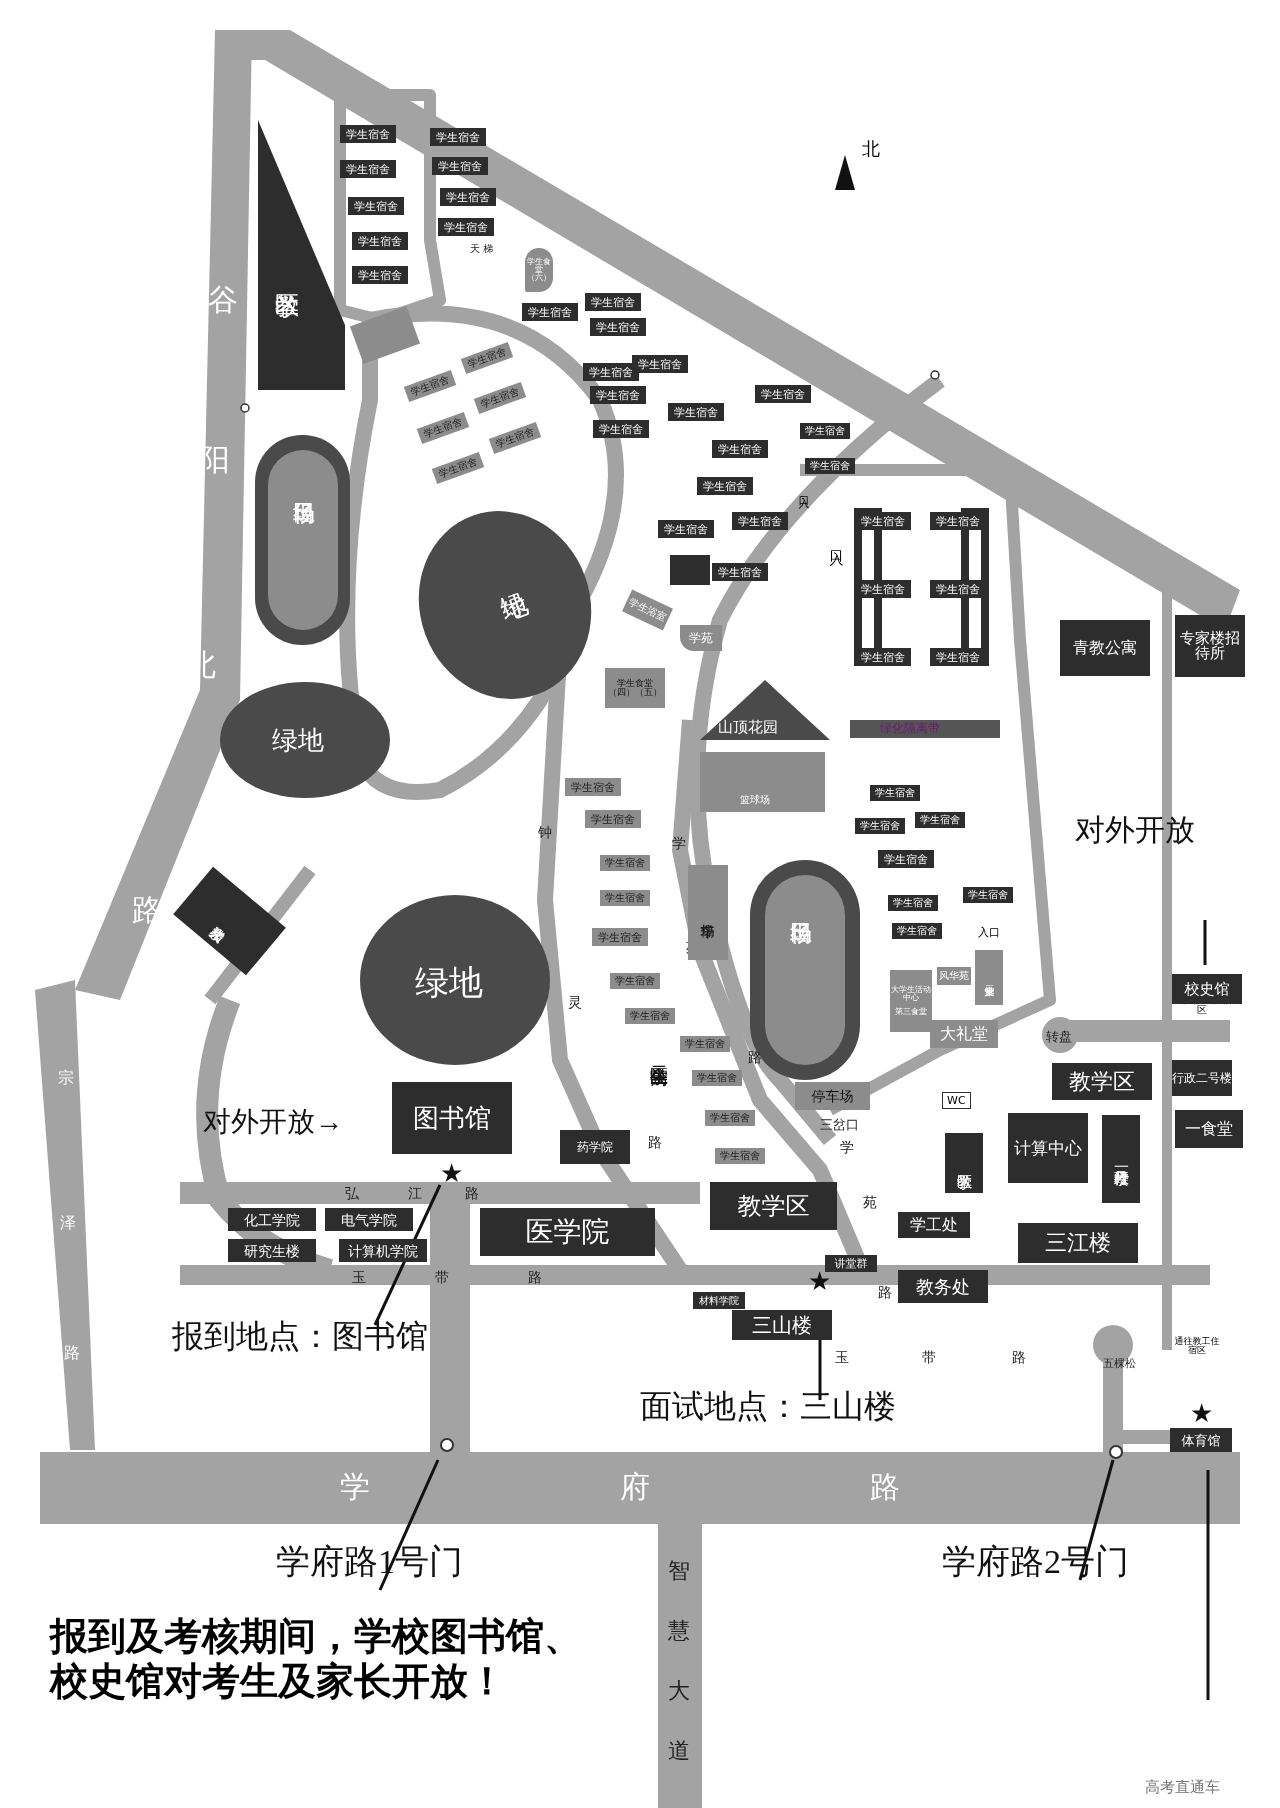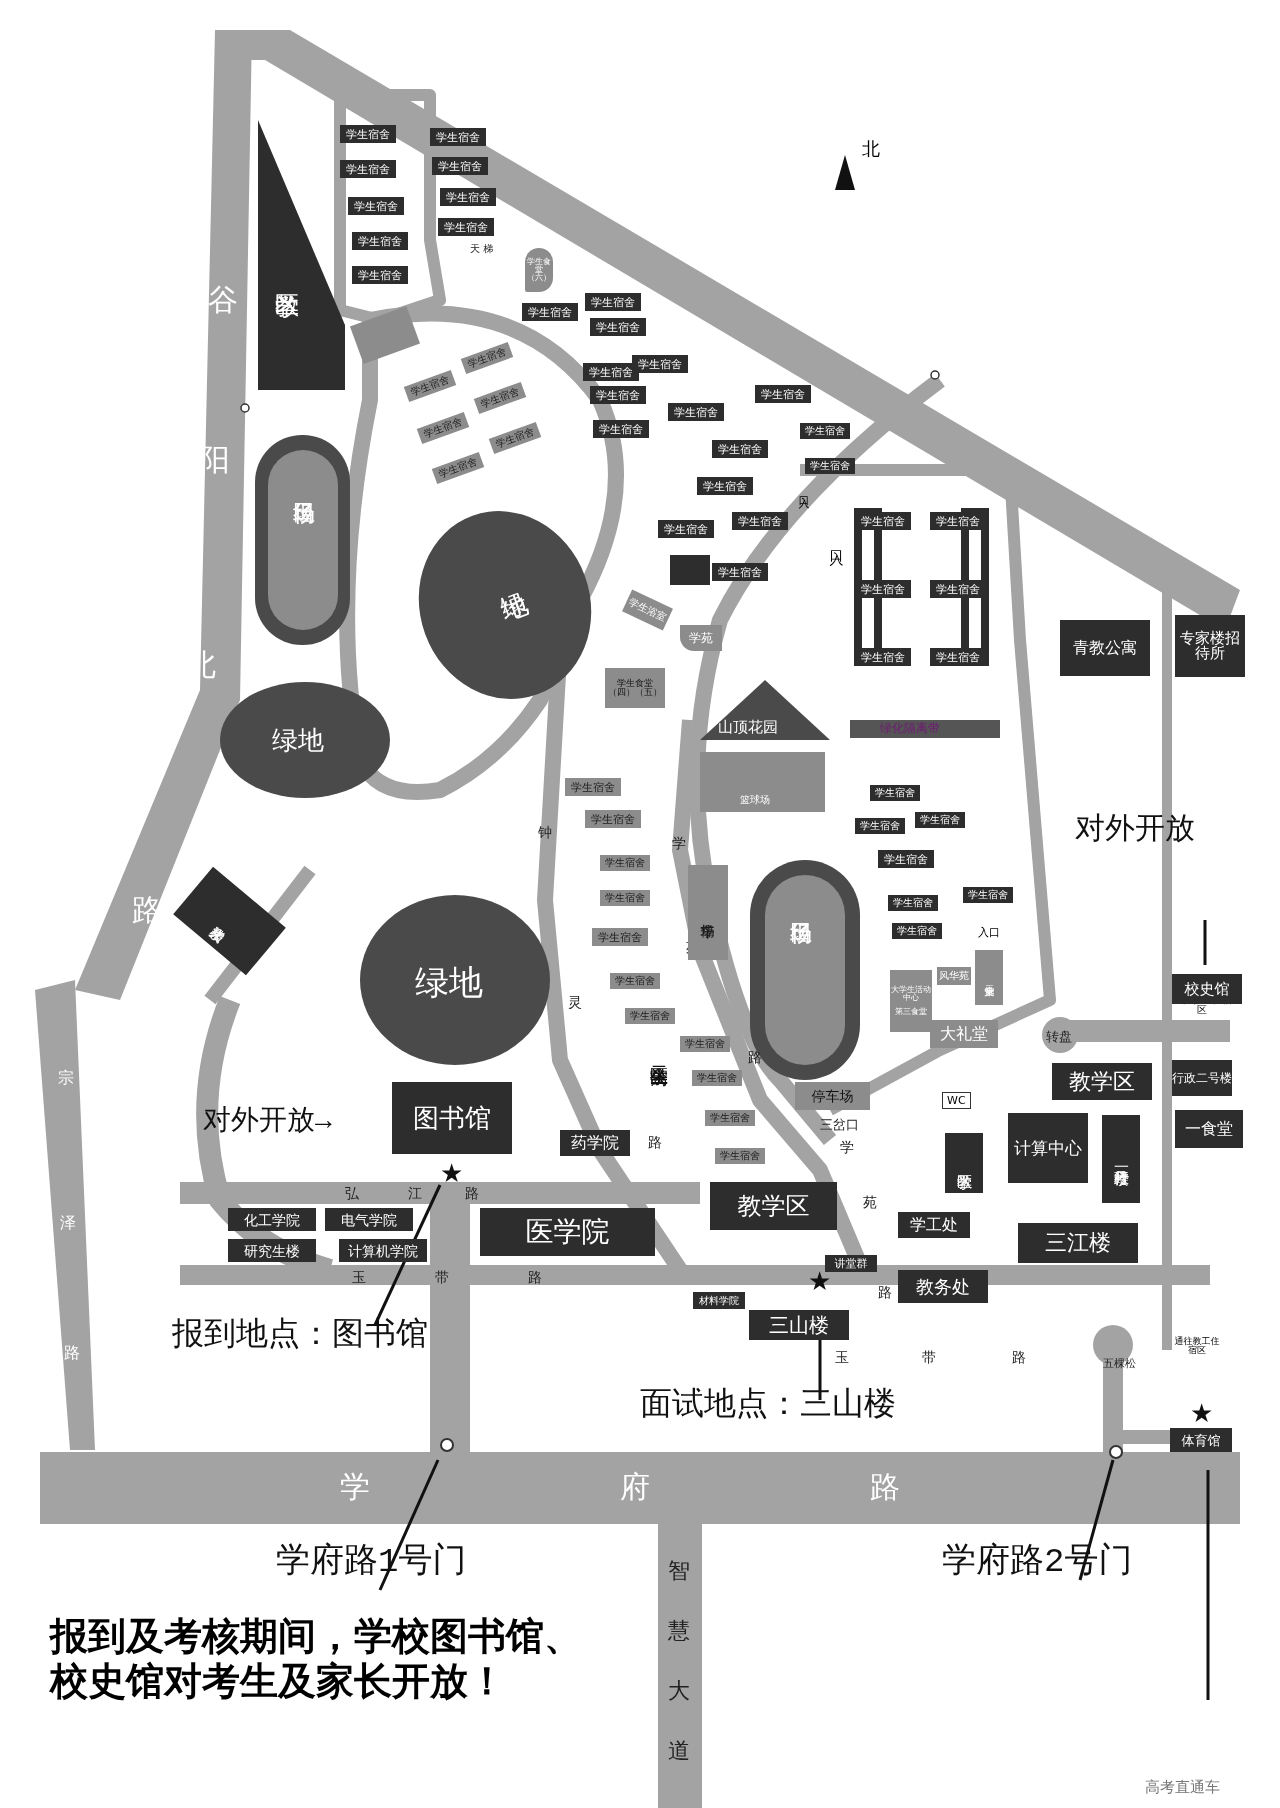--- a/index.html
+++ b/index.html
@@ -9,21 +9,21 @@
   .lbl { position:absolute; white-space:nowrap; line-height:1; }
   .box { position:absolute; display:flex; align-items:center; justify-content:center;
          color:#fff; white-space:nowrap; line-height:1; box-sizing:border-box; }
   .dark { background:#2d2d2d; }
   .gray { background:#8c8c8c; color:#1c1c1c; }
   .dorm { font-size:11px; height:18px; padding:0 6px; }
   .dorm-s { font-size:10px; height:16px; padding:0 5px; }
   .vert { writing-mode:vertical-rl; text-orientation:upright; }
   .road-lbl { position:absolute; color:#fff; font-size:30px; line-height:1; }
   .road-sm { position:absolute; color:#222; font-size:14px; line-height:1; }
-  .serif { font-family:Liberation Mono, monospace; }
+  .serif { font-family:Liberation Serif, serif; }
   .callout { position:absolute; color:#111; white-space:nowrap; line-height:1; }
   .bold-note { position:absolute; font-family:"DejaVu Serif","Liberation Serif",serif; font-weight:bold; font-size:38px; color:#000; line-height:1.1; white-space:nowrap; }
   .star { position:absolute; font-size:26px; color:#111; line-height:1; }
   .watermark { position:absolute; color:#777; font-size:15px; }
 </style>
 </head>
 <body>
 
 <div id="map">
 
@@ -274,27 +274,27 @@
   <div class="box dark" style="left:1172px;top:1060px;width:60px;height:36px;font-size:12px;">行政二号楼</div>
   <div class="box dark" style="left:1175px;top:1110px;width:68px;height:38px;font-size:16px;">一食堂</div>
   <div class="box dark" style="left:1052px;top:1063px;width:100px;height:37px;font-size:22px;">教学区</div>
   <div class="box dark" style="left:1008px;top:1113px;width:80px;height:70px;font-size:17px;">计算中心</div>
   <div class="box dark vert" style="left:1102px;top:1115px;width:38px;height:88px;font-size:15px;">行政一号楼</div>
   <div class="box dark vert" style="left:945px;top:1133px;width:38px;height:60px;font-size:15px;">教学区</div>
   <div class="box dark" style="left:1018px;top:1223px;width:120px;height:40px;font-size:22px;">三江楼</div>
   <div class="box dark" style="left:898px;top:1212px;width:72px;height:26px;font-size:16px;">学工处</div>
   <div class="box dark" style="left:898px;top:1270px;width:90px;height:33px;font-size:18px;">教务处</div>
   <div class="box dark" style="left:825px;top:1255px;width:52px;height:17px;font-size:11px;">讲堂群</div>
-  <div class="box dark" style="left:749px;top:1310px;width:100px;height:30px;font-size:20px;">三山楼</div>
+  <div class="box dark" style="left:732px;top:1310px;width:100px;height:30px;font-size:20px;">三山楼</div>
   <div class="box dark" style="left:693px;top:1292px;width:52px;height:17px;font-size:10px;">材料学院</div>
   <div class="box dark" style="left:710px;top:1182px;width:127px;height:48px;font-size:24px;">教学区</div>
 
   <div class="lbl vert" style="left:650px;top:1053px;font-size:18px;color:#111;">学生公寓二区</div>
 
-  <div class="box dark" style="left:560px;top:1130px;width:70px;height:26px;font-size:16px;font-family:Liberation Serif, serif;">药学院</div>
+  <div class="box dark" style="left:560px;top:1130px;width:70px;height:34px;font-size:12px;font-family:Liberation Serif, serif;">药学院</div>
   <div class="box dark" style="left:392px;top:1082px;width:120px;height:72px;font-size:26px;">图书馆</div>
   <div class="box dark vert" style="left:182px;top:890px;width:95px;height:62px;font-size:14px;transform:rotate(40deg);">来和大楼</div>
 
   <div class="box dark" style="left:228px;top:1208px;width:88px;height:23px;font-size:14px;">化工学院</div>
   <div class="box dark" style="left:325px;top:1208px;width:88px;height:23px;font-size:14px;">电气学院</div>
   <div class="box dark" style="left:228px;top:1239px;width:88px;height:23px;font-size:14px;">研究生楼</div>
   <div class="box dark" style="left:325px;top:1239px;width:88px;height:23px;font-size:14px;margin-left:14px;">计算机学院</div>
   <div class="box dark" style="left:480px;top:1208px;width:175px;height:48px;font-size:28px;">医学院</div>
 
   <div class="box dark" style="left:1170px;top:1428px;width:62px;height:24px;font-size:13px;">体育馆</div>

